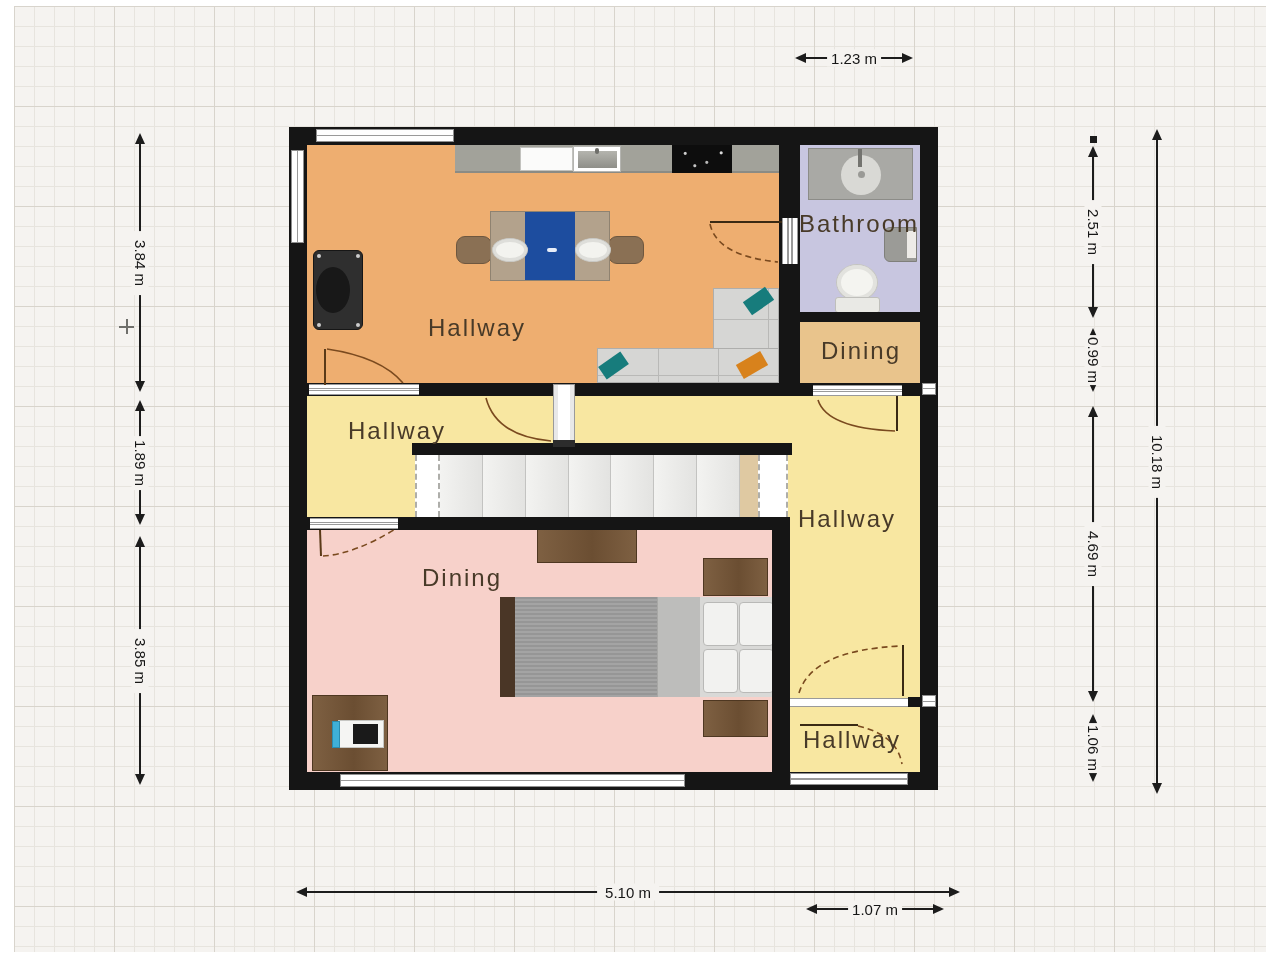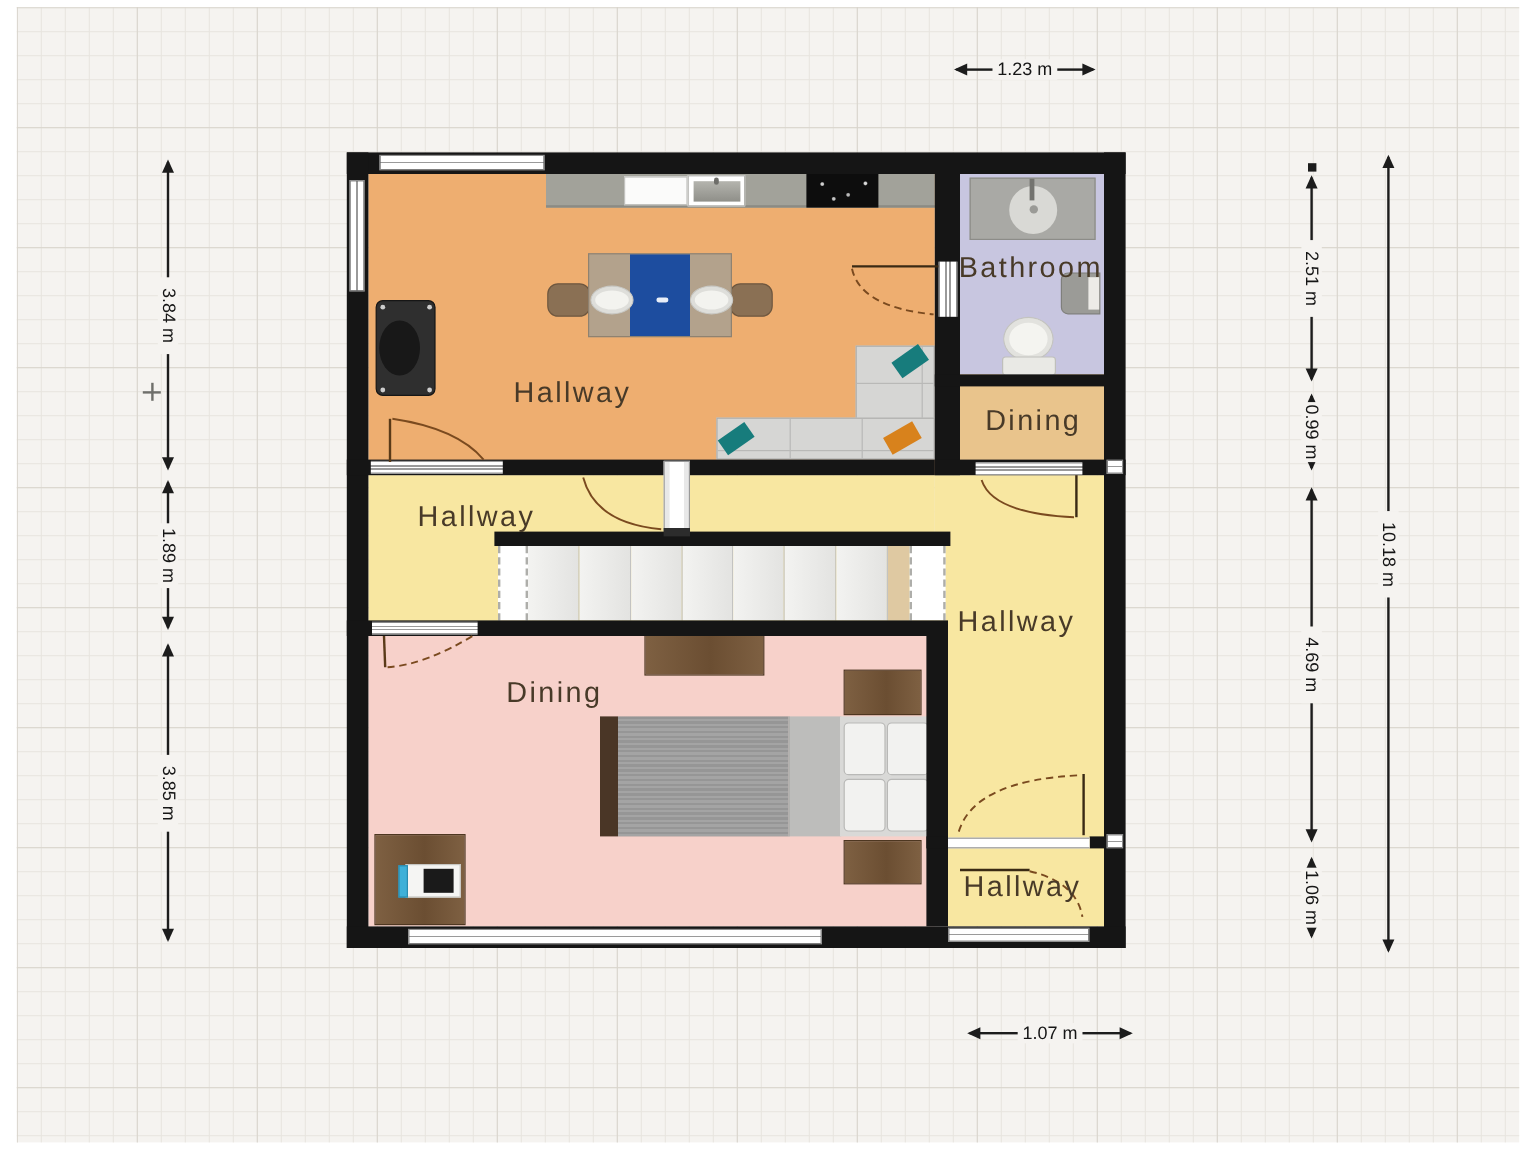--- a/index.html
+++ b/index.html
@@ -192,26 +192,32 @@
   <span class="room-label" style="left:852px;top:740px;">Hallway</span>
   <span class="room-label" style="left:462px;top:578px;">Dining</span>
 
   <div class="dim" style="left:795px;top:51px;width:118px;height:14px;">
     <div class="line-h"></div>
       <div class="ar l"></div>
       <div class="ar r"></div>
     <span class="lab" style="padding:0 4px;">1.23 m</span>
   </div>
 
-  <div class="dim" style="left:806px;top:854px;width:138px;height:14px;">
+  <div class="dim" style="left:806px;top:902px;width:138px;height:14px;">
     <div class="line-h"></div>
       <div class="ar l"></div>
       <div class="ar r"></div>
     <span class="lab" style="padding:0 4px;">1.07 m</span>
   </div>
+  <div class="dim" style="left:296px;top:885px;width:664px;height:14px;">
+    <div class="line-h"></div>
+      <div class="ar l"></div>
+      <div class="ar r"></div>
+    <span class="lab">5.10 m</span>
+  </div>
 
   <div class="dim" style="left:133px;top:133px;width:14px;height:259px;">
     <div class="line-v"></div>
       <div class="ar u"></div>
       <div class="ar d"></div>
     <span class="lab v">3.84 m</span>
   </div>
   <div class="dim" style="left:133px;top:400px;width:14px;height:125px;">
     <div class="line-v"></div>
       <div class="ar u"></div>

